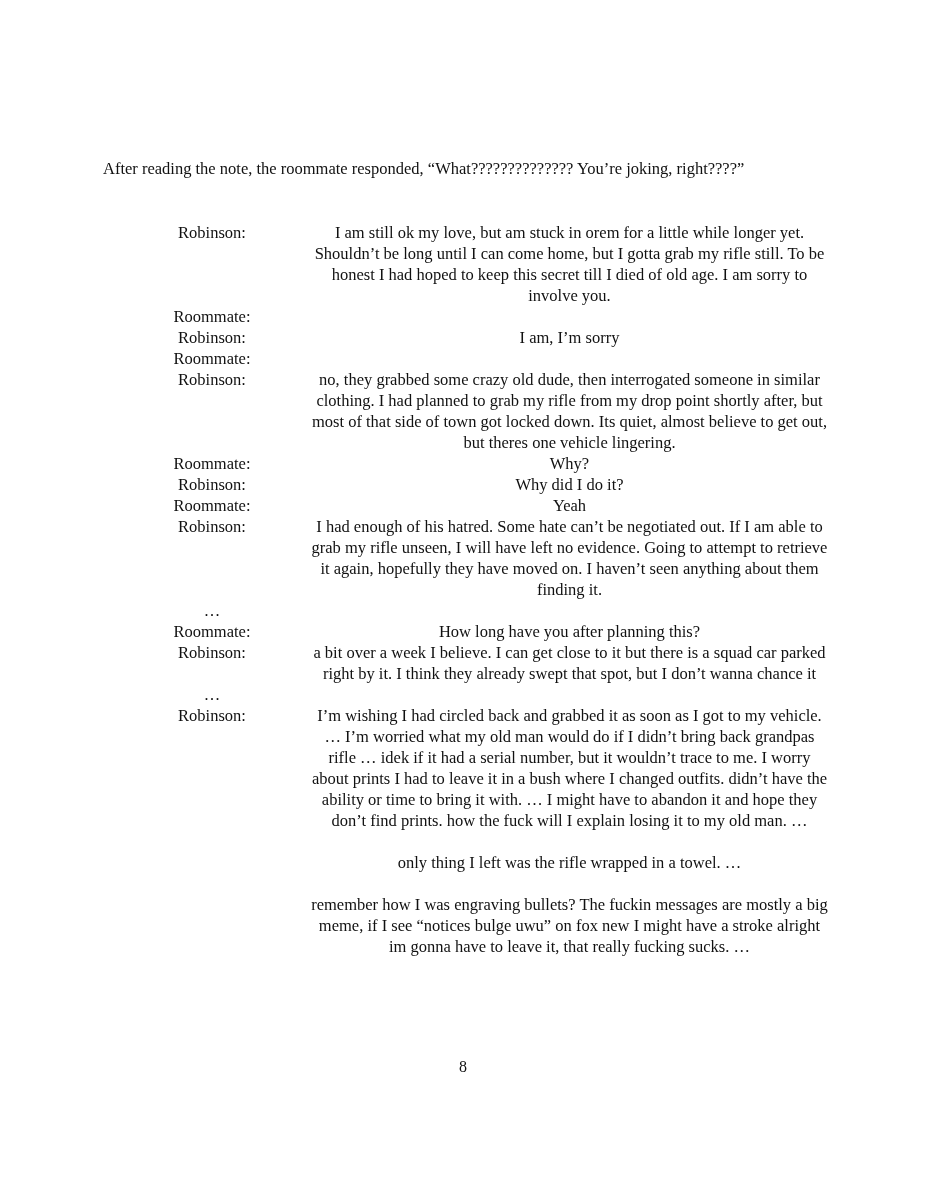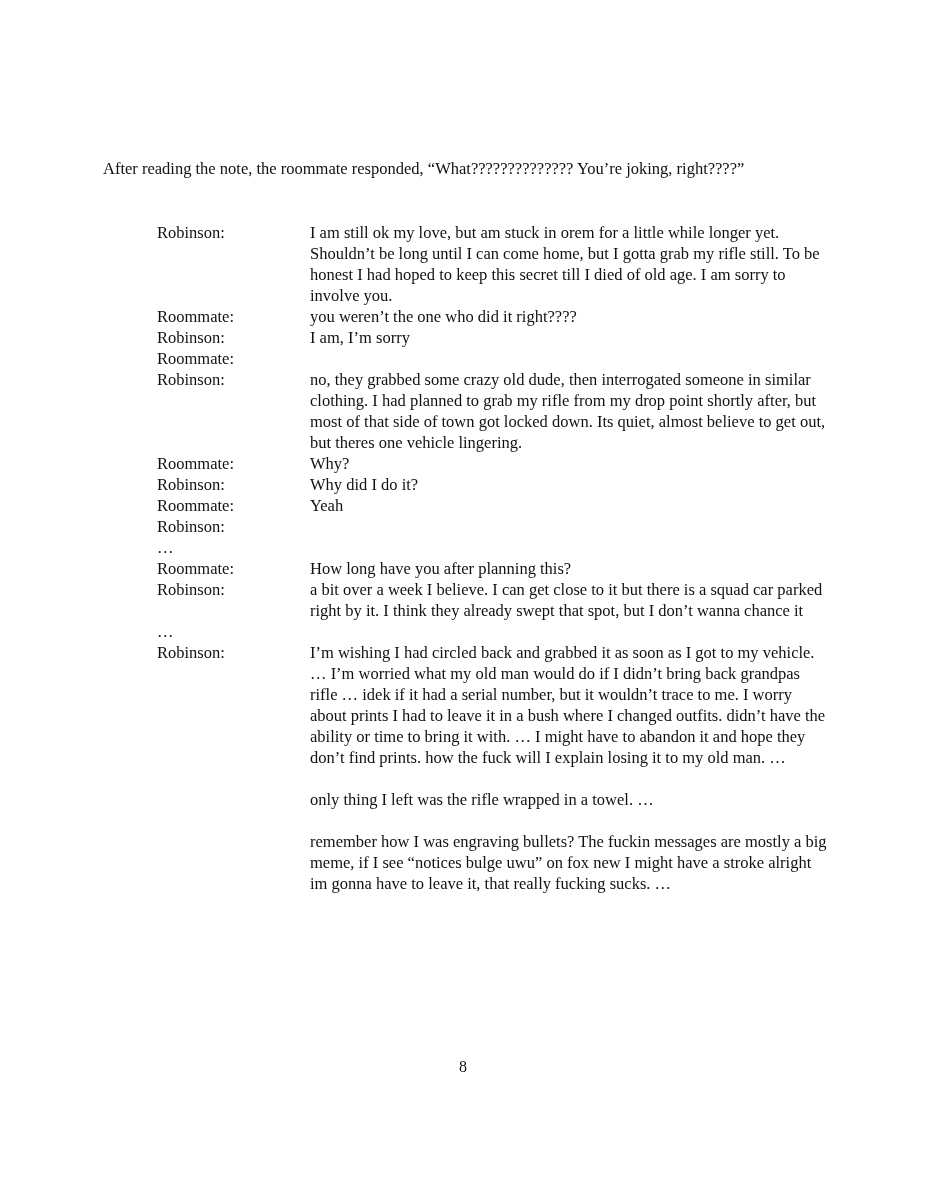--- a/index.html
+++ b/index.html
@@ -33,20 +33,21 @@
     position: absolute;
     left: 157px;
     top: 222px;
     width: 672px;
     font-size: 16.5px;
     line-height: 21px;
   }
   .row {
     display: flex;
     align-items: flex-start;
+    text-align: center;
   }
   .speaker {
     width: 110px;
     flex-shrink: 0;
   }
   .message {
     width: 562px;
     margin-left: 43px;
   }
   .message p {
@@ -75,21 +76,20 @@
 
   <div class="transcript">
 
     <div class="row">
       <div class="speaker">Robinson:</div>
       <div class="message">I am still ok my love, but am stuck in orem for a little while longer yet. Shouldn’t be long until I can come home, but I gotta grab my rifle still. To be honest I had hoped to keep this secret till I died of old age. I am sorry to involve you.</div>
     </div>
 
     <div class="row">
       <div class="speaker">Roommate:</div>
-      <div class="message">you weren’t the one who did it right????</div>
     </div>
 
     <div class="row">
       <div class="speaker">Robinson:</div>
       <div class="message">I am, I’m sorry</div>
     </div>
 
     <div class="row">
       <div class="speaker">Roommate:</div>
     </div>
@@ -109,20 +109,21 @@
       <div class="message">Why did I do it?</div>
     </div>
 
     <div class="row">
       <div class="speaker">Roommate:</div>
       <div class="message">Yeah</div>
     </div>
 
     <div class="row">
       <div class="speaker">Robinson:</div>
+      <div class="message">I had enough of his hatred. Some hate can’t be negotiated out. If I am able to grab my rifle unseen, I will have left no evidence. Going to attempt to retrieve it again, hopefully they have moved on. I haven’t seen anything about them finding it.</div>
     </div>
 
     <div class="row">
       <div class="speaker">…</div>
       <div class="message"></div>
     </div>
 
     <div class="row">
       <div class="speaker">Roommate:</div>
       <div class="message">How long have you after planning this?</div>

